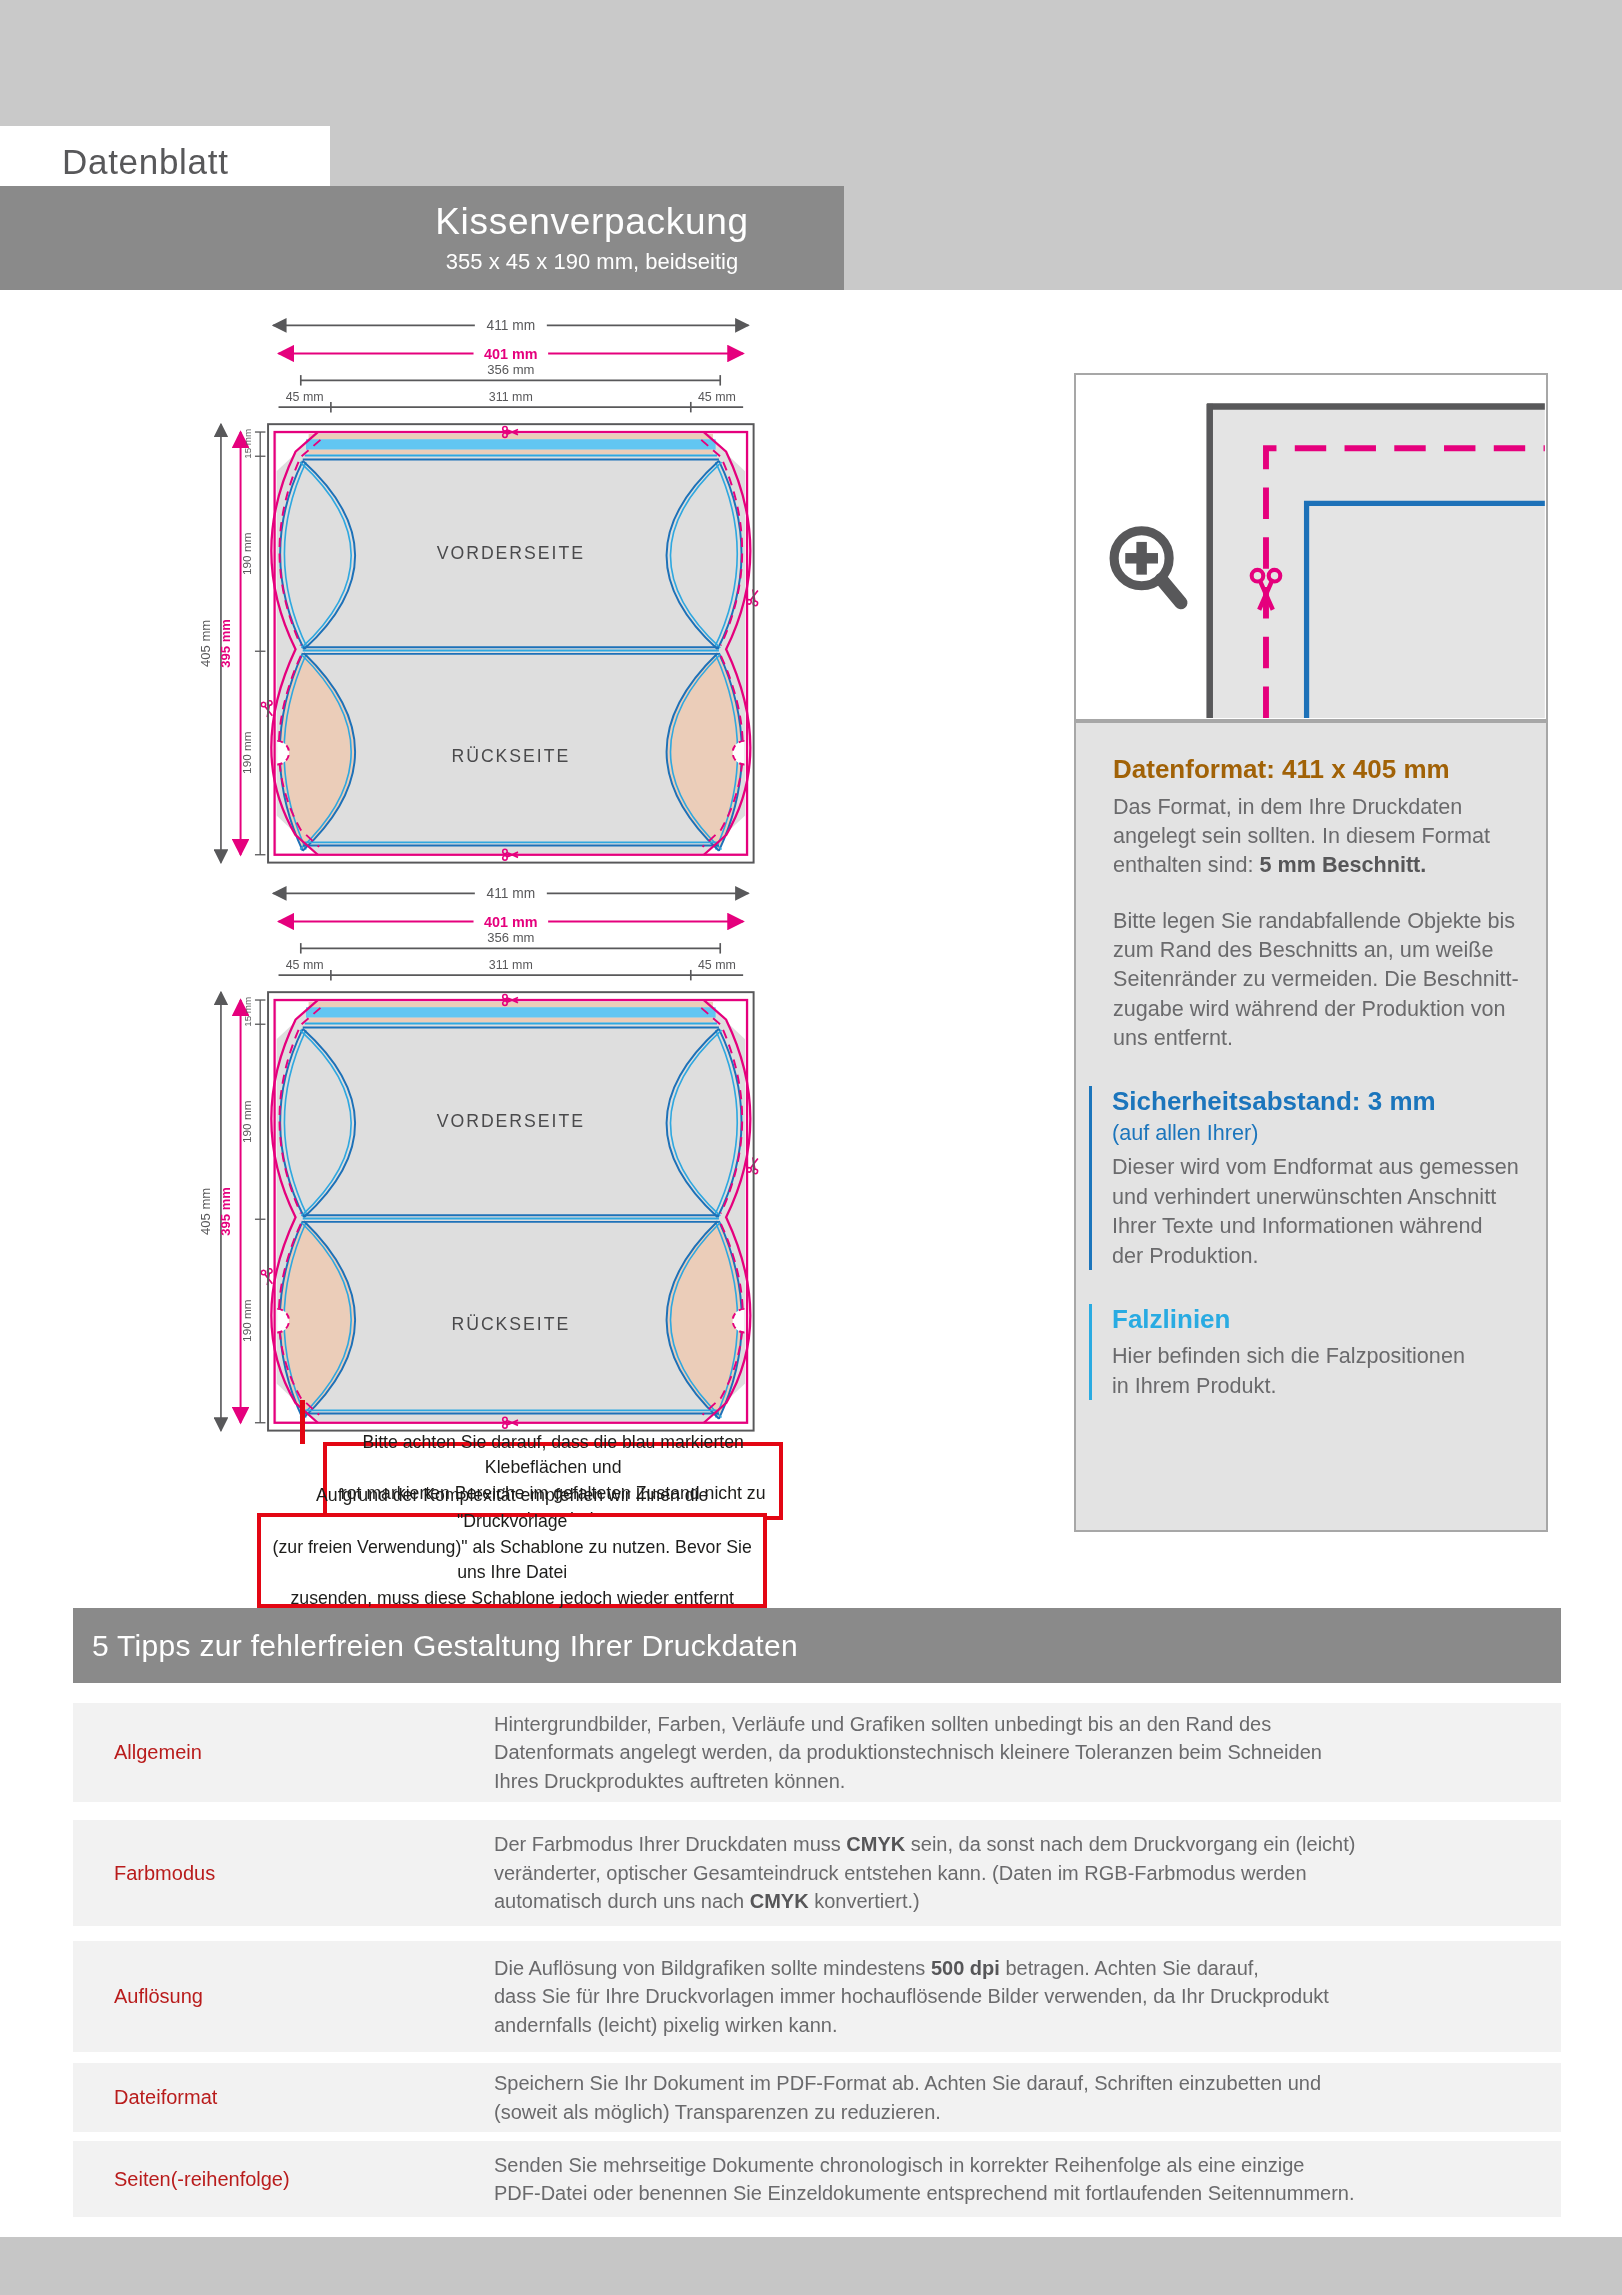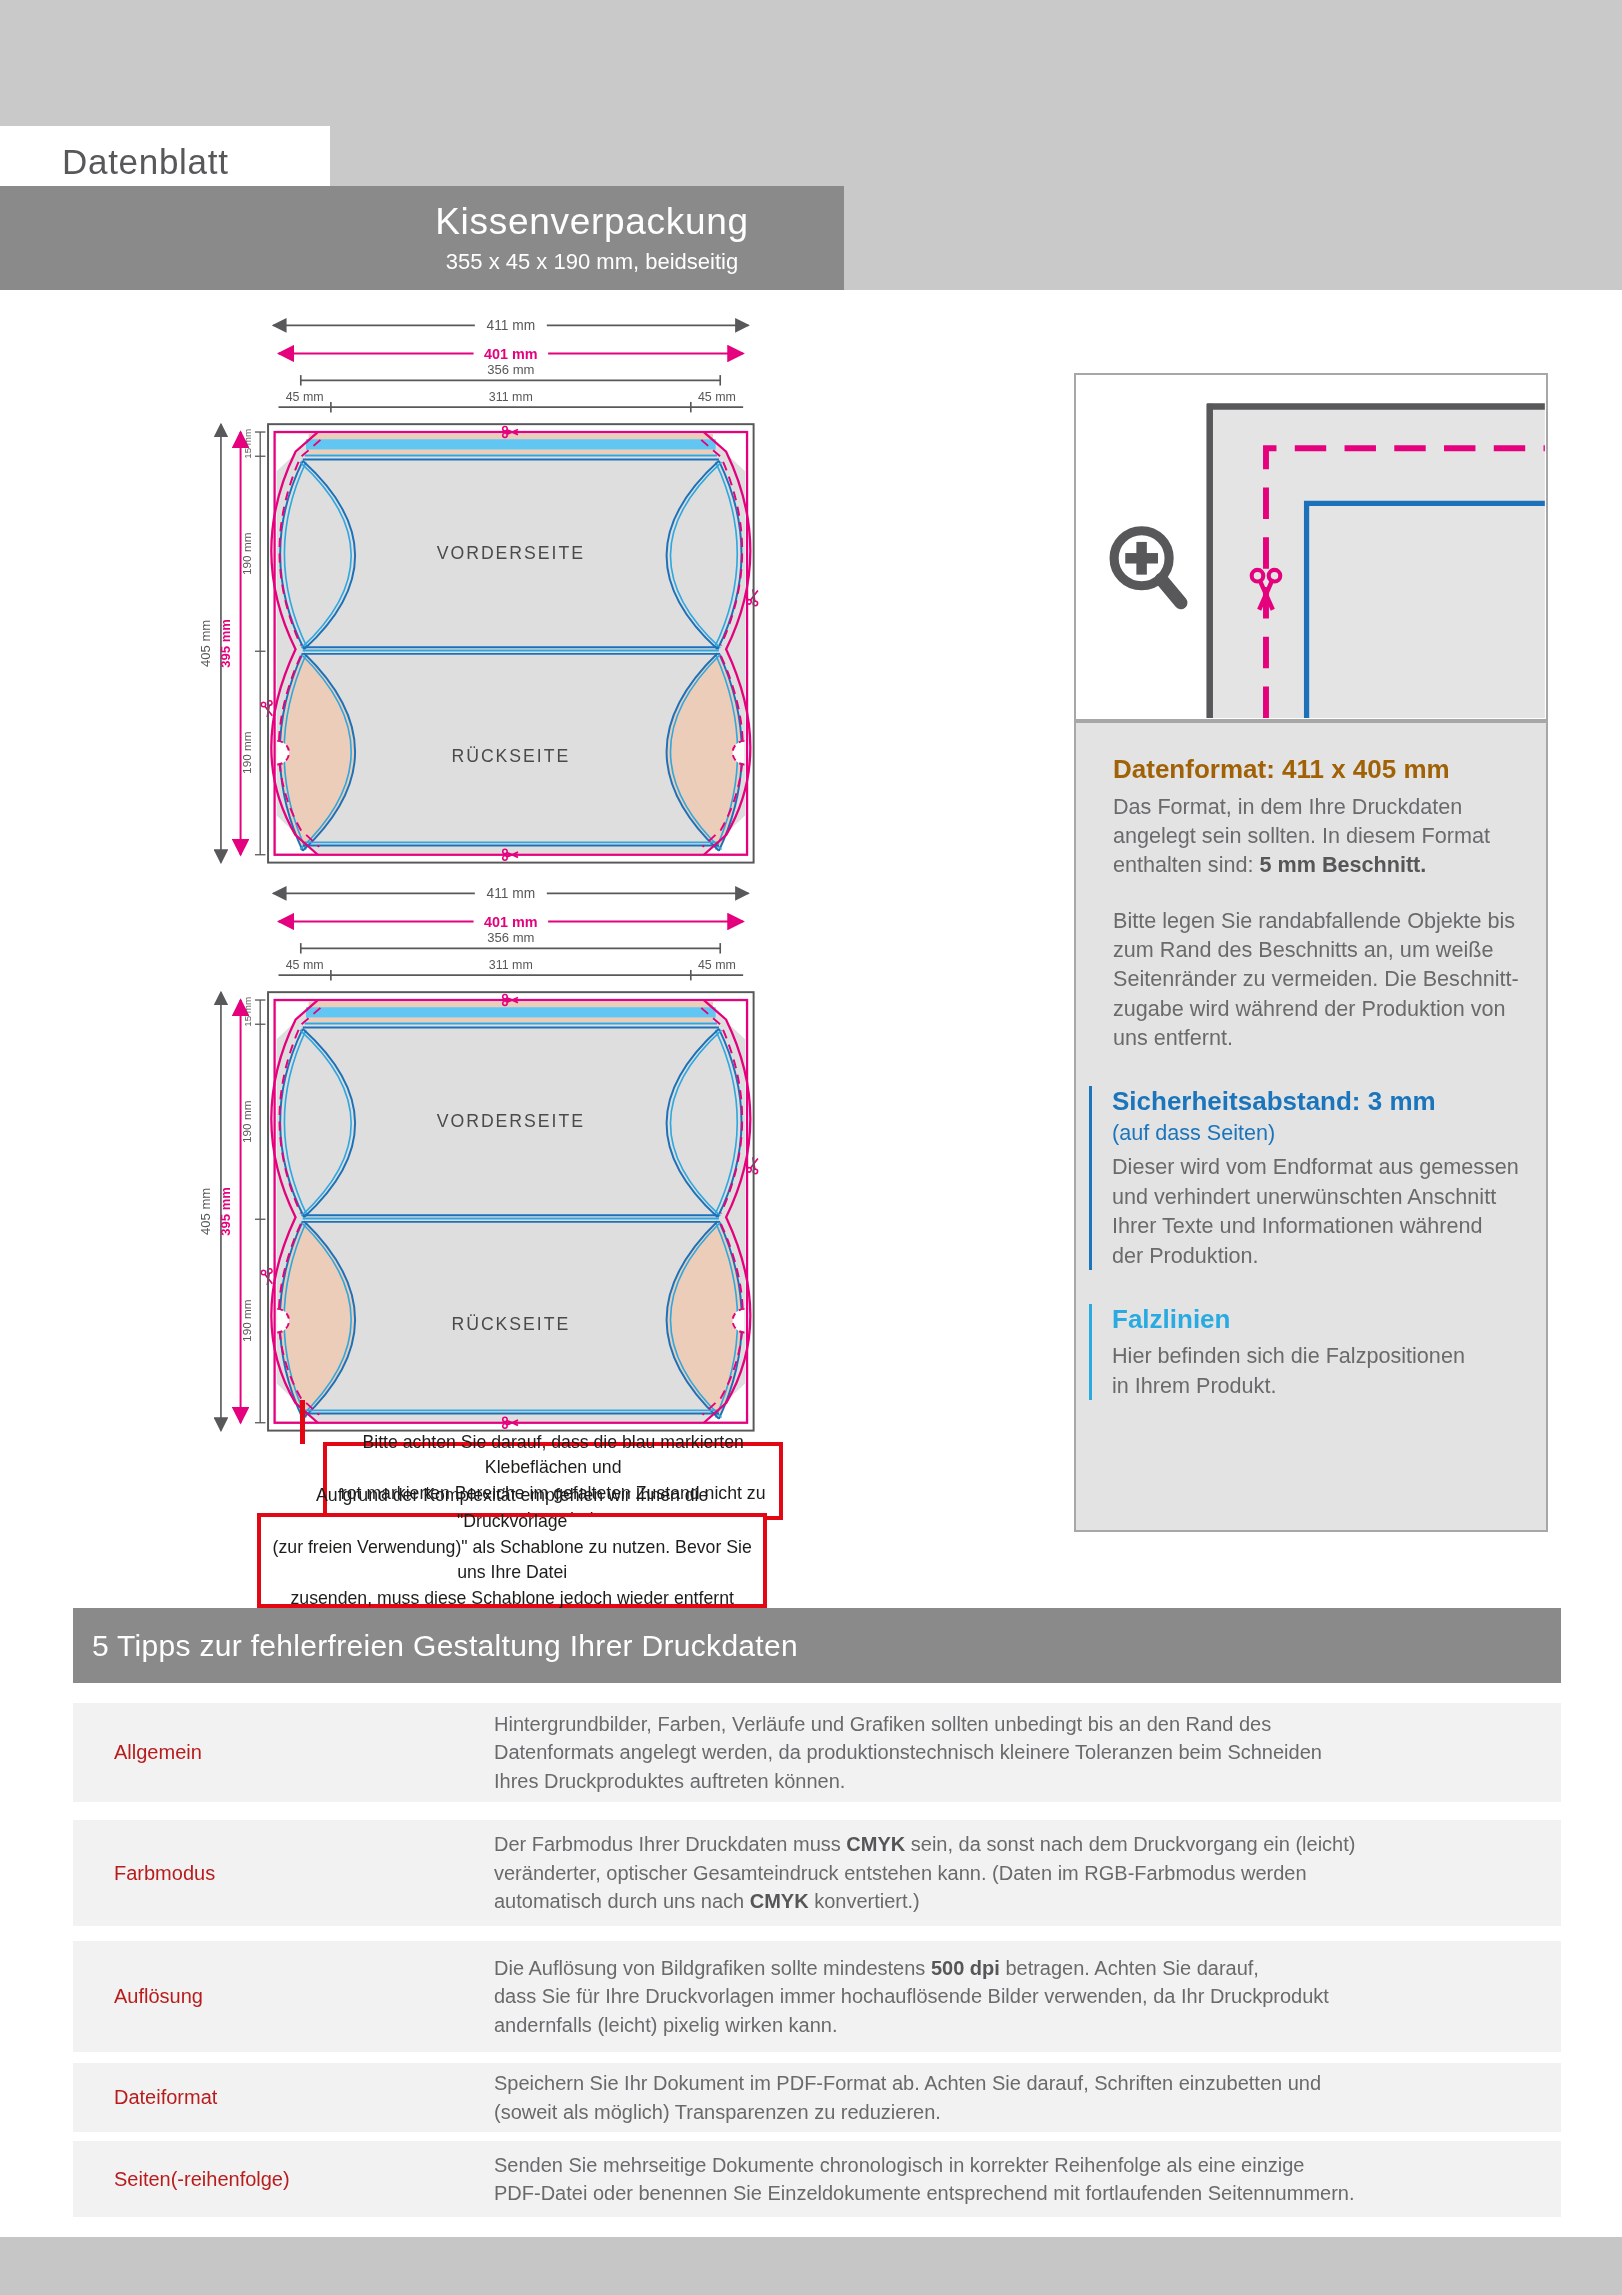--- a/index.html
+++ b/index.html
@@ -311,21 +311,21 @@
 enthalten sind: <b>5 mm Beschnitt.</b></p>
   <p>Bitte legen Sie randabfallende Objekte bis
 zum Rand des Beschnitts an, um weiße
 Seitenränder zu vermeiden. Die Beschnitt-
 zugabe wird während der Produktion von
 uns entfernt.</p>
 
 
   <div class="sect sect-b">
     <h2 class="h-blue">Sicherheitsabstand: 3 mm</h2>
-    <div class="h-sub">(auf dass Seiten)</div>
+    <div class="h-sub">(auf allen Ihrer)</div>
     <p>Dieser wird vom Endformat aus gemessen
 und verhindert unerwünschten Anschnitt
 Ihrer Texte und Informationen während
 der Produktion.</p>
   </div>
 
   <div class="sect sect-c">
     <h2 class="h-cyan">Falzlinien</h2>
     <p>Hier befinden sich die Falzpositionen
 in Ihrem Produkt.</p>

